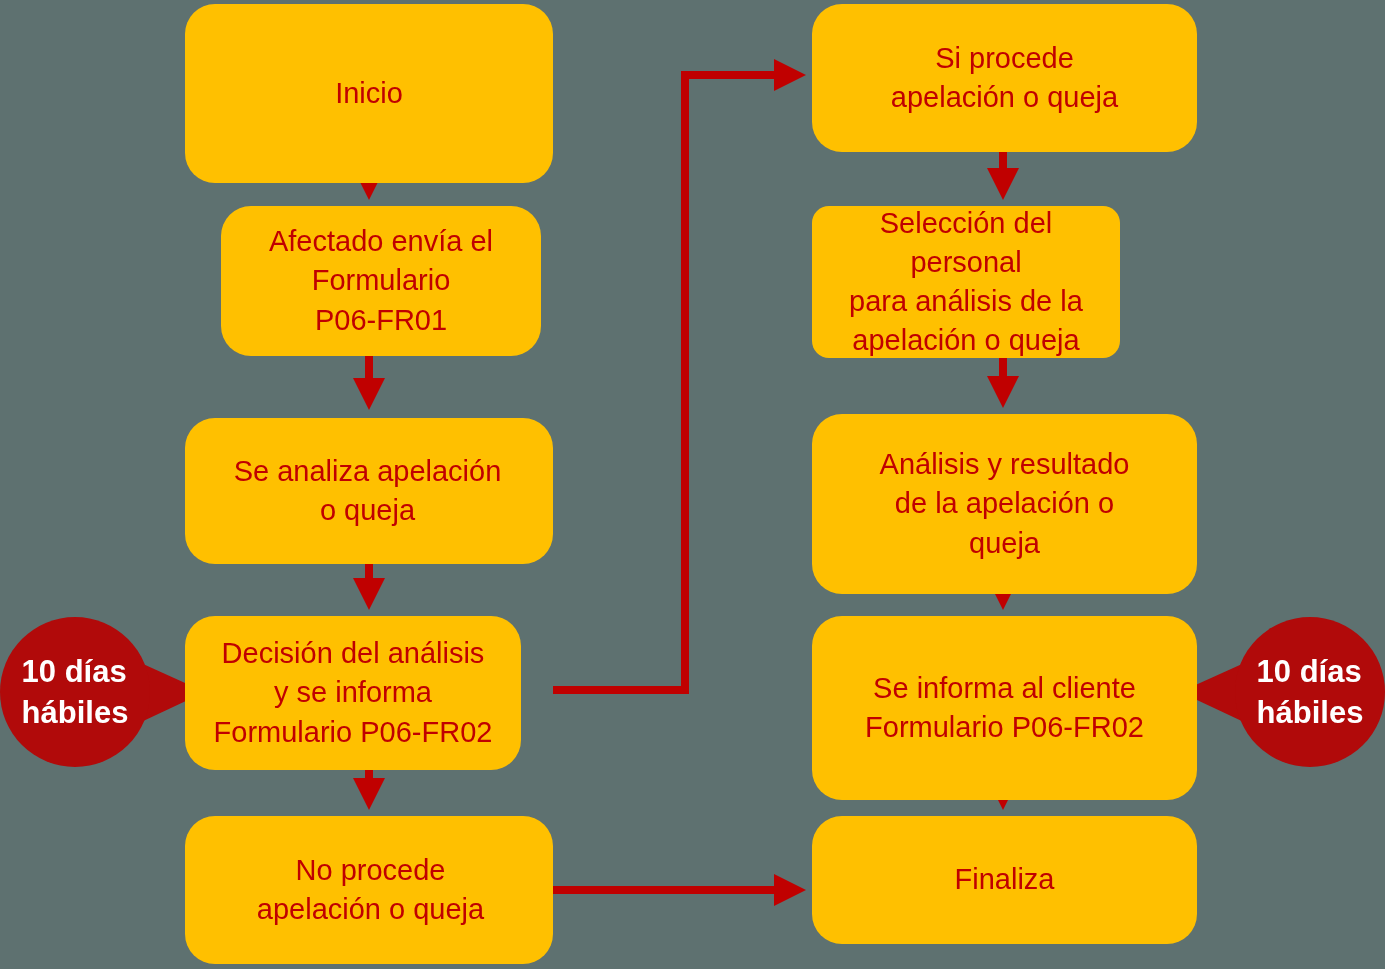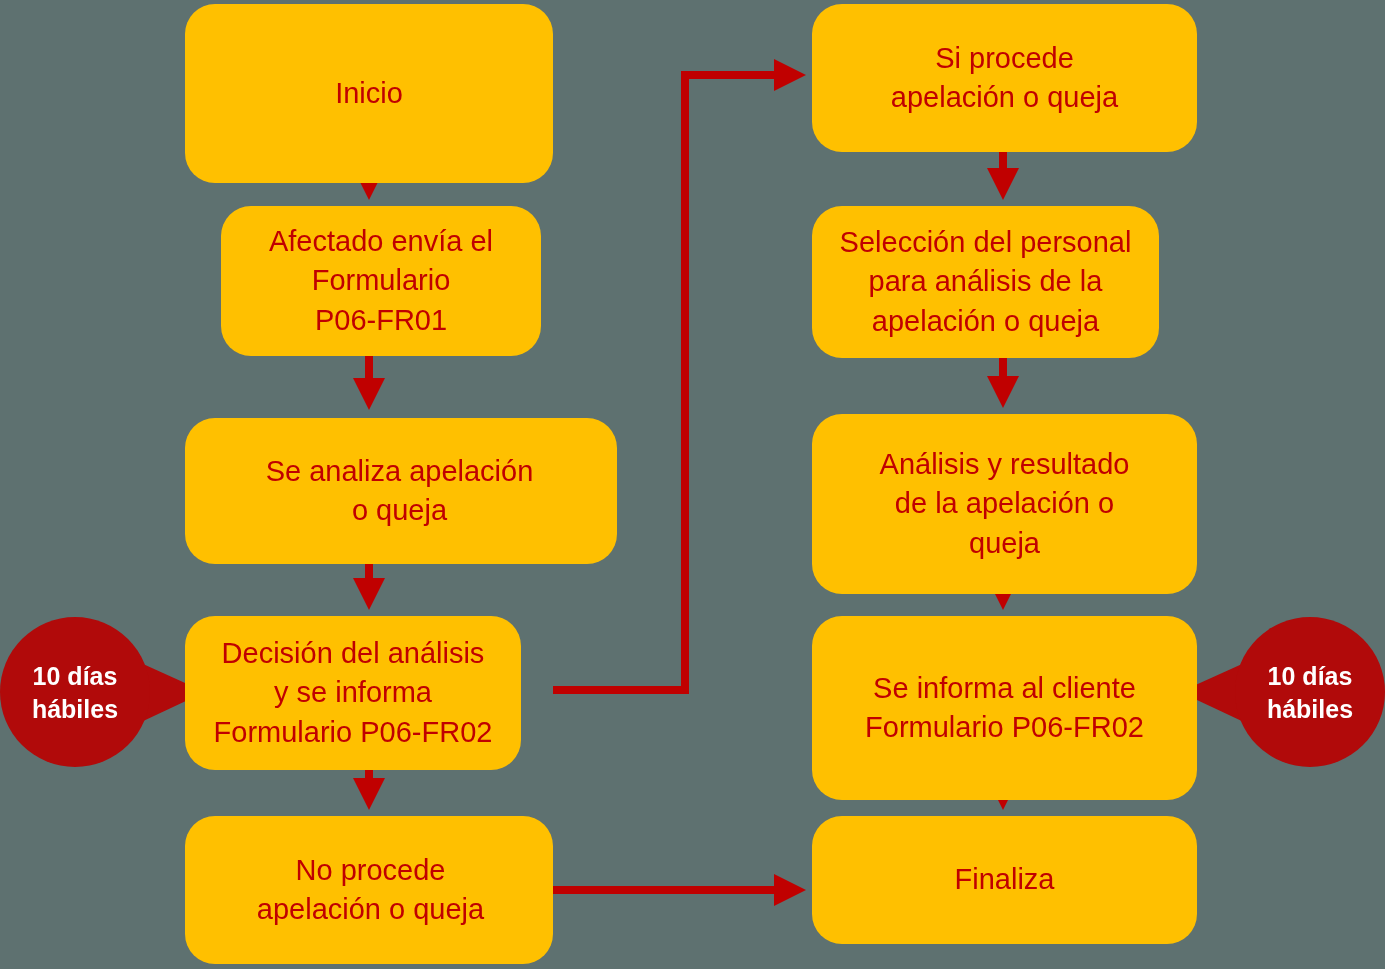--- a/index.html
+++ b/index.html
@@ -29,26 +29,26 @@
   svg.connectors{
     position:absolute;
     left:0;top:0;
     width:1385px;
     height:969px;
   }
   .callout-text{
     position:absolute;
     color:#ffffff;
     font-weight:bold;
-    font-size:25px;
+    font-size:31px;
     line-height:1.3;
     display:flex;
     align-items:center;
     justify-content:center;
-    text-align:center;
+    text-align:left;
     white-space:pre-line;
   }
 </style>
 </head>
 <body>
 
 <div id="canvas">
 
   <svg class="connectors" viewBox="0 0 1385 969" xmlns="http://www.w3.org/2000/svg">
     <defs>
@@ -81,34 +81,34 @@
       <circle cx="1310" cy="692" r="75" fill="#B10A0A"></circle>
     </g>
   </svg>
 
   <div class="node" style="left:185px; top:4px;   width:368px; height:179px;">Inicio</div>
 
   <div class="node" style="left:185px; top:206px; width:320px; height:150px;margin-left:36px;">Afectado envía el
 Formulario
 P06-FR01</div>
 
-  <div class="node" style="left:185px; top:418px; width:432px; height:146px;padding-left:11px;">Se analiza apelación
+  <div class="node" style="left:185px; top:418px; width:368px; height:146px;padding-left:11px;">Se analiza apelación
 o queja</div>
 
   <div class="node" style="left:185px; top:616px; width:336px; height:154px;">Decisión del análisis
 y se informa
 Formulario P06-FR02</div>
 
   <div class="node" style="left:185px; top:816px; width:368px; height:148px;padding-left:17px;">No procede
 apelación o queja</div>
 
   <div class="node" style="left:812px; top:4px;   width:385px; height:148px;text-align:center;">Si procede
 apelación o queja</div>
 
-  <div class="node" style="left:812px; top:206px; width:347px; height:152px;">Selección del personal
+  <div class="node" style="left:812px; top:206px; width:308px; height:152px;border-radius:17px;">Selección del personal
 para análisis de la
 apelación o queja</div>
 
   <div class="node" style="left:812px; top:414px; width:385px; height:180px;">Análisis y resultado
 de la apelación o
 queja</div>
 
   <div class="node" style="left:812px; top:616px; width:385px; height:184px;">Se informa al cliente
 Formulario P06-FR02</div>
 

